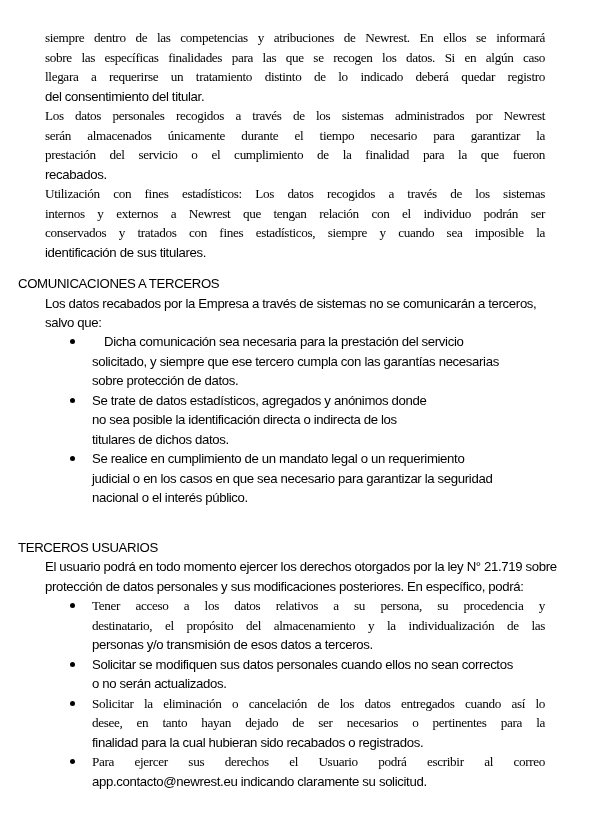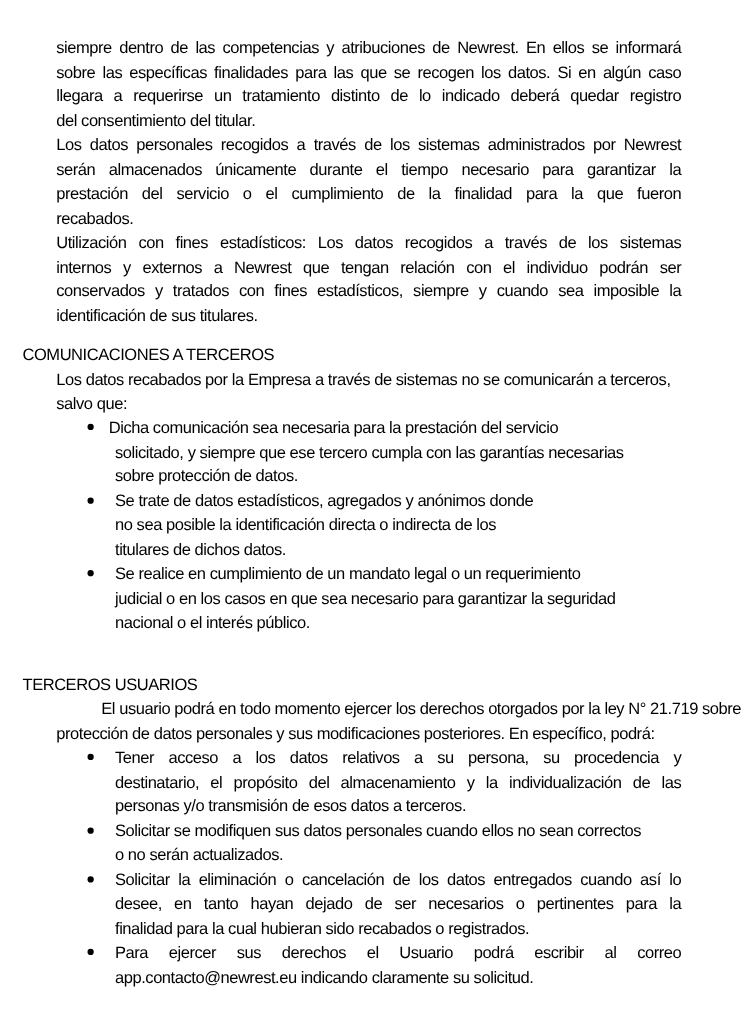--- a/index.html
+++ b/index.html
@@ -5,21 +5,21 @@
     html, body { margin: 0; padding: 0; background: #ffffff; }
     body {
       width: 602px; height: 813px; overflow: hidden; position: relative;
       font-family: "Liberation Sans", sans-serif;
       color: #000000;
       font-size: 13.2px;
       letter-spacing: -0.35px;
     }
     .page { position: absolute; left: 0; top: 0; width: 602px; }
     .line { position: absolute; white-space: nowrap; height: 20px; line-height: 20px; }
-    .just { text-align: justify; text-align-last: justify; white-space: normal; }
+    .just { text-align: justify; text-align-last: justify; white-space: normal; font-family: Liberation Serif, serif; }
     .heading { left: 18px; }
     .bullet-dot { position: absolute; width: 5px; height: 5px; border-radius: 50%; background: #000; }
   </style>
 </head>
 <body>
 
 <div class="page">
 
   <div>
     <div class="line just" style="left:45px;top:28px;width:500px;">siempre dentro de las competencias y atribuciones de Newrest. En ellos se informará</div>
@@ -42,21 +42,21 @@
     <div class="line" style="left:45px;top:243px;">identificación de sus titulares.</div>
   </div>
 
   <div>
     <div class="line heading" style="top:274px;">COMUNICACIONES A TERCEROS</div>
     <div class="line" style="left:45px;top:294px;">Los datos recabados por la Empresa a través de sistemas no se comunicarán a terceros,</div>
     <div class="line" style="left:45px;top:313px;">salvo que:</div>
 
     <div>
       <span class="bullet-dot" style="left:70px;top:339px;"></span>
-      <div class="line" style="left:87px;top:332px;text-align:center;">Dicha comunicación sea necesaria para la prestación del servicio</div>
+      <div class="line" style="left:104px;top:332px;text-align:center;">Dicha comunicación sea necesaria para la prestación del servicio</div>
       <div class="line" style="left:92px;top:352px;">solicitado, y siempre que ese tercero cumpla con las garantías necesarias</div>
       <div class="line" style="left:92px;top:371px;">sobre protección de datos.</div>
     </div>
 
     <div>
       <span class="bullet-dot" style="left:70px;top:398px;"></span>
       <div class="line" style="left:92px;top:391px;">Se trate de datos estadísticos, agregados y anónimos donde</div>
       <div class="line" style="left:92px;top:410px;">no sea posible la identificación directa o indirecta de los</div>
       <div class="line" style="left:92px;top:430px;">titulares de dichos datos.</div>
     </div>
@@ -64,21 +64,21 @@
     <div>
       <span class="bullet-dot" style="left:70px;top:456px;"></span>
       <div class="line" style="left:92px;top:449px;">Se realice en cumplimiento de un mandato legal o un requerimiento</div>
       <div class="line" style="left:92px;top:469px;">judicial o en los casos en que sea necesario para garantizar la seguridad</div>
       <div class="line" style="left:92px;top:488px;">nacional o el interés público.</div>
     </div>
   </div>
 
   <div>
     <div class="line heading" style="top:538px;">TERCEROS USUARIOS</div>
-    <div class="line" style="left:45px;top:557px;margin-left:36px;">El usuario podrá en todo momento ejercer los derechos otorgados por la ley N° 21.719 sobre</div>
+    <div class="line" style="left:45px;top:557px;">El usuario podrá en todo momento ejercer los derechos otorgados por la ley N° 21.719 sobre</div>
     <div class="line" style="left:45px;top:577px;">protección de datos personales y sus modificaciones posteriores. En específico, podrá:</div>
 
     <div>
       <span class="bullet-dot" style="left:70px;top:603px;"></span>
       <div class="line just" style="left:92px;top:596px;width:453px;">Tener acceso a los datos relativos a su persona, su procedencia y</div>
       <div class="line just" style="left:92px;top:616px;width:453px;">destinatario, el propósito del almacenamiento y la individualización de las</div>
       <div class="line" style="left:92px;top:635px;">personas y/o transmisión de esos datos a terceros.</div>
     </div>
 
     <div>

